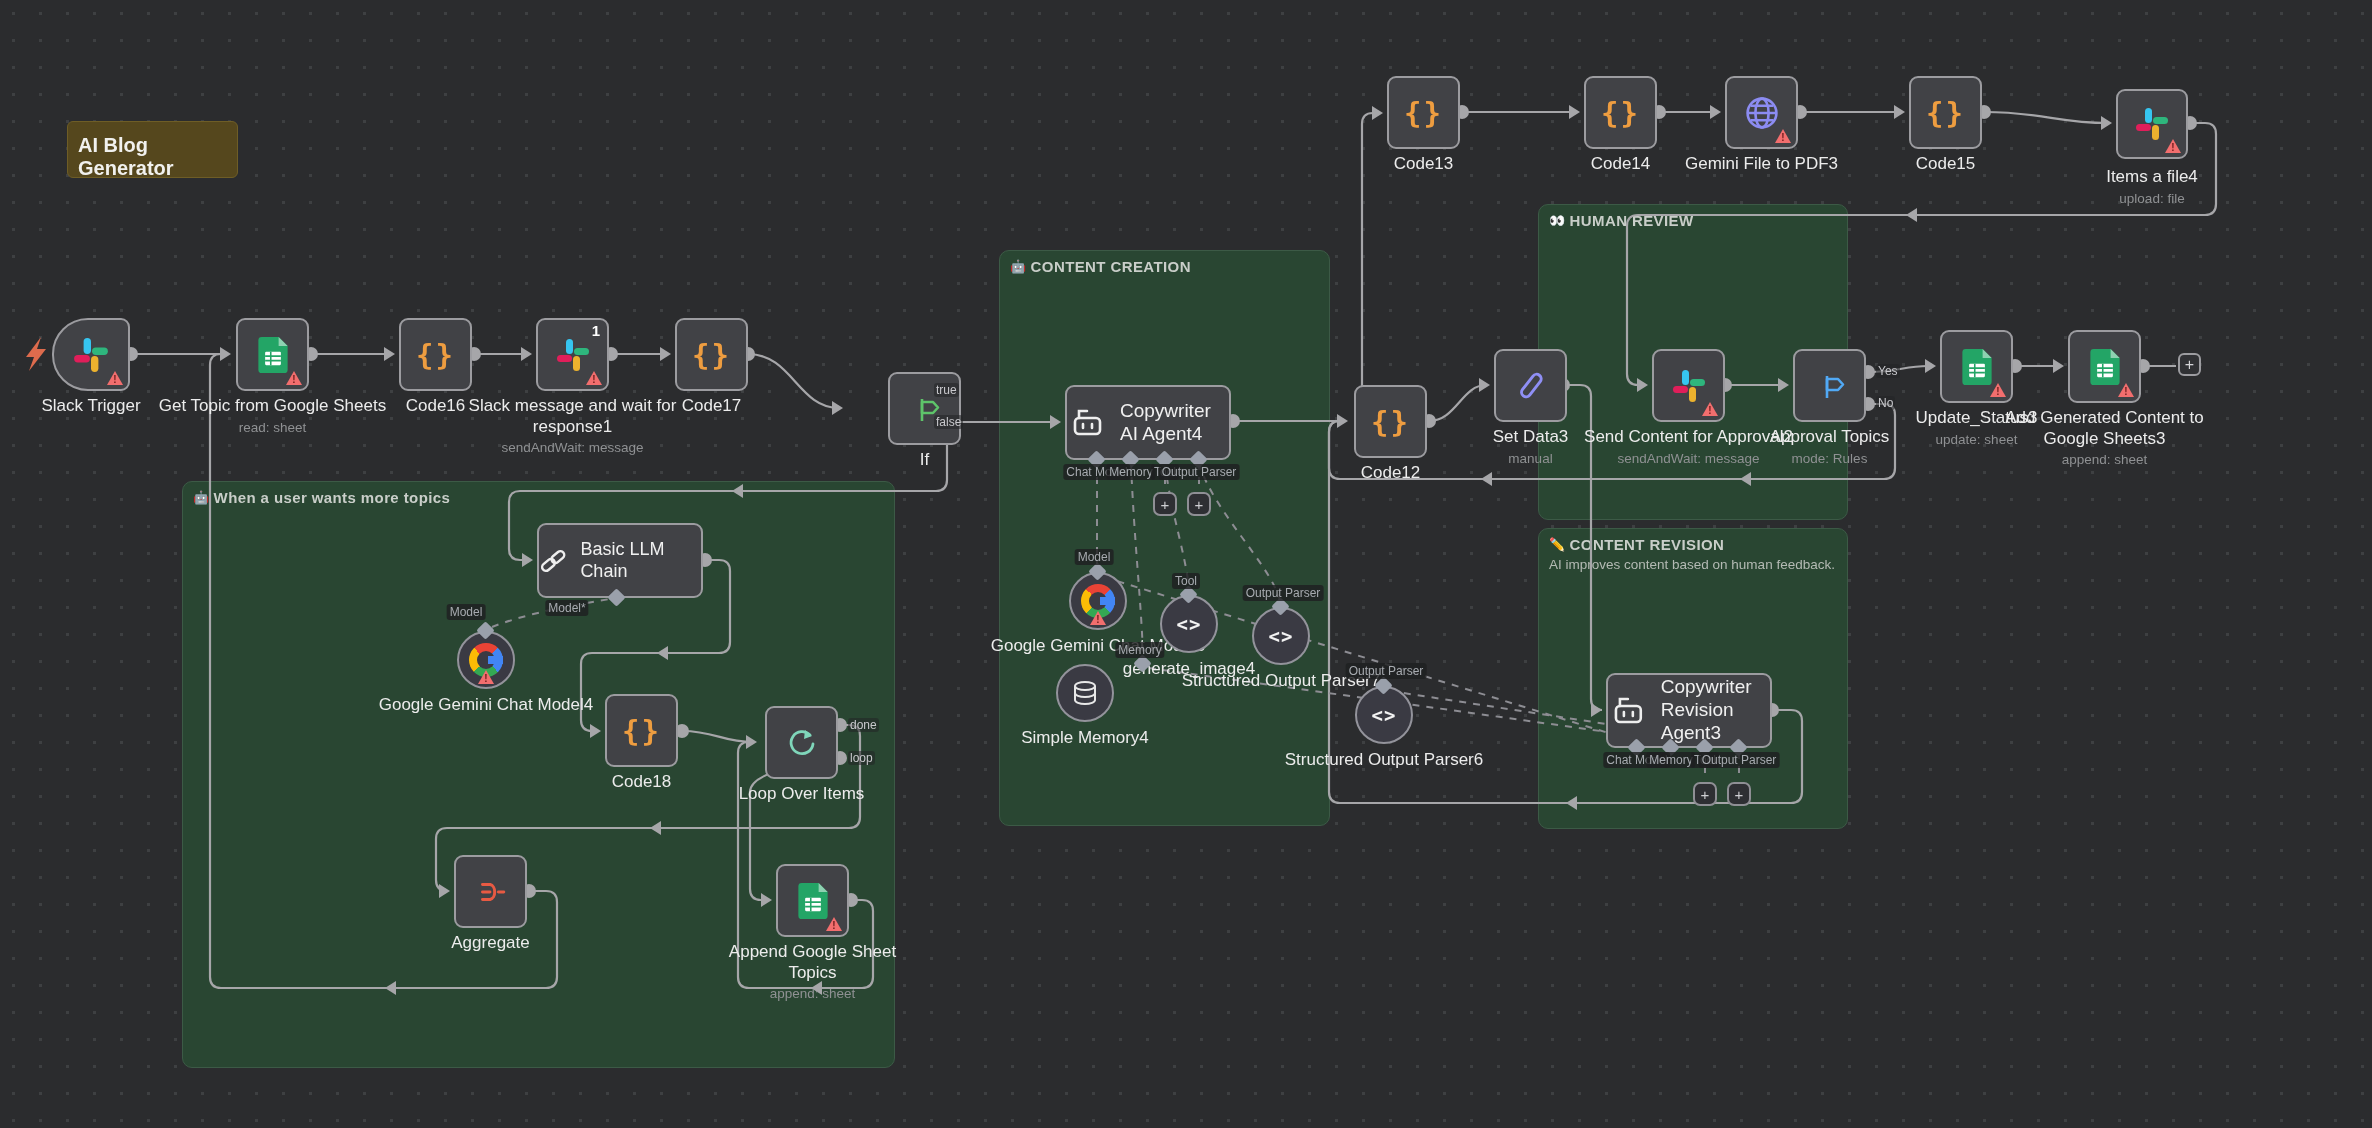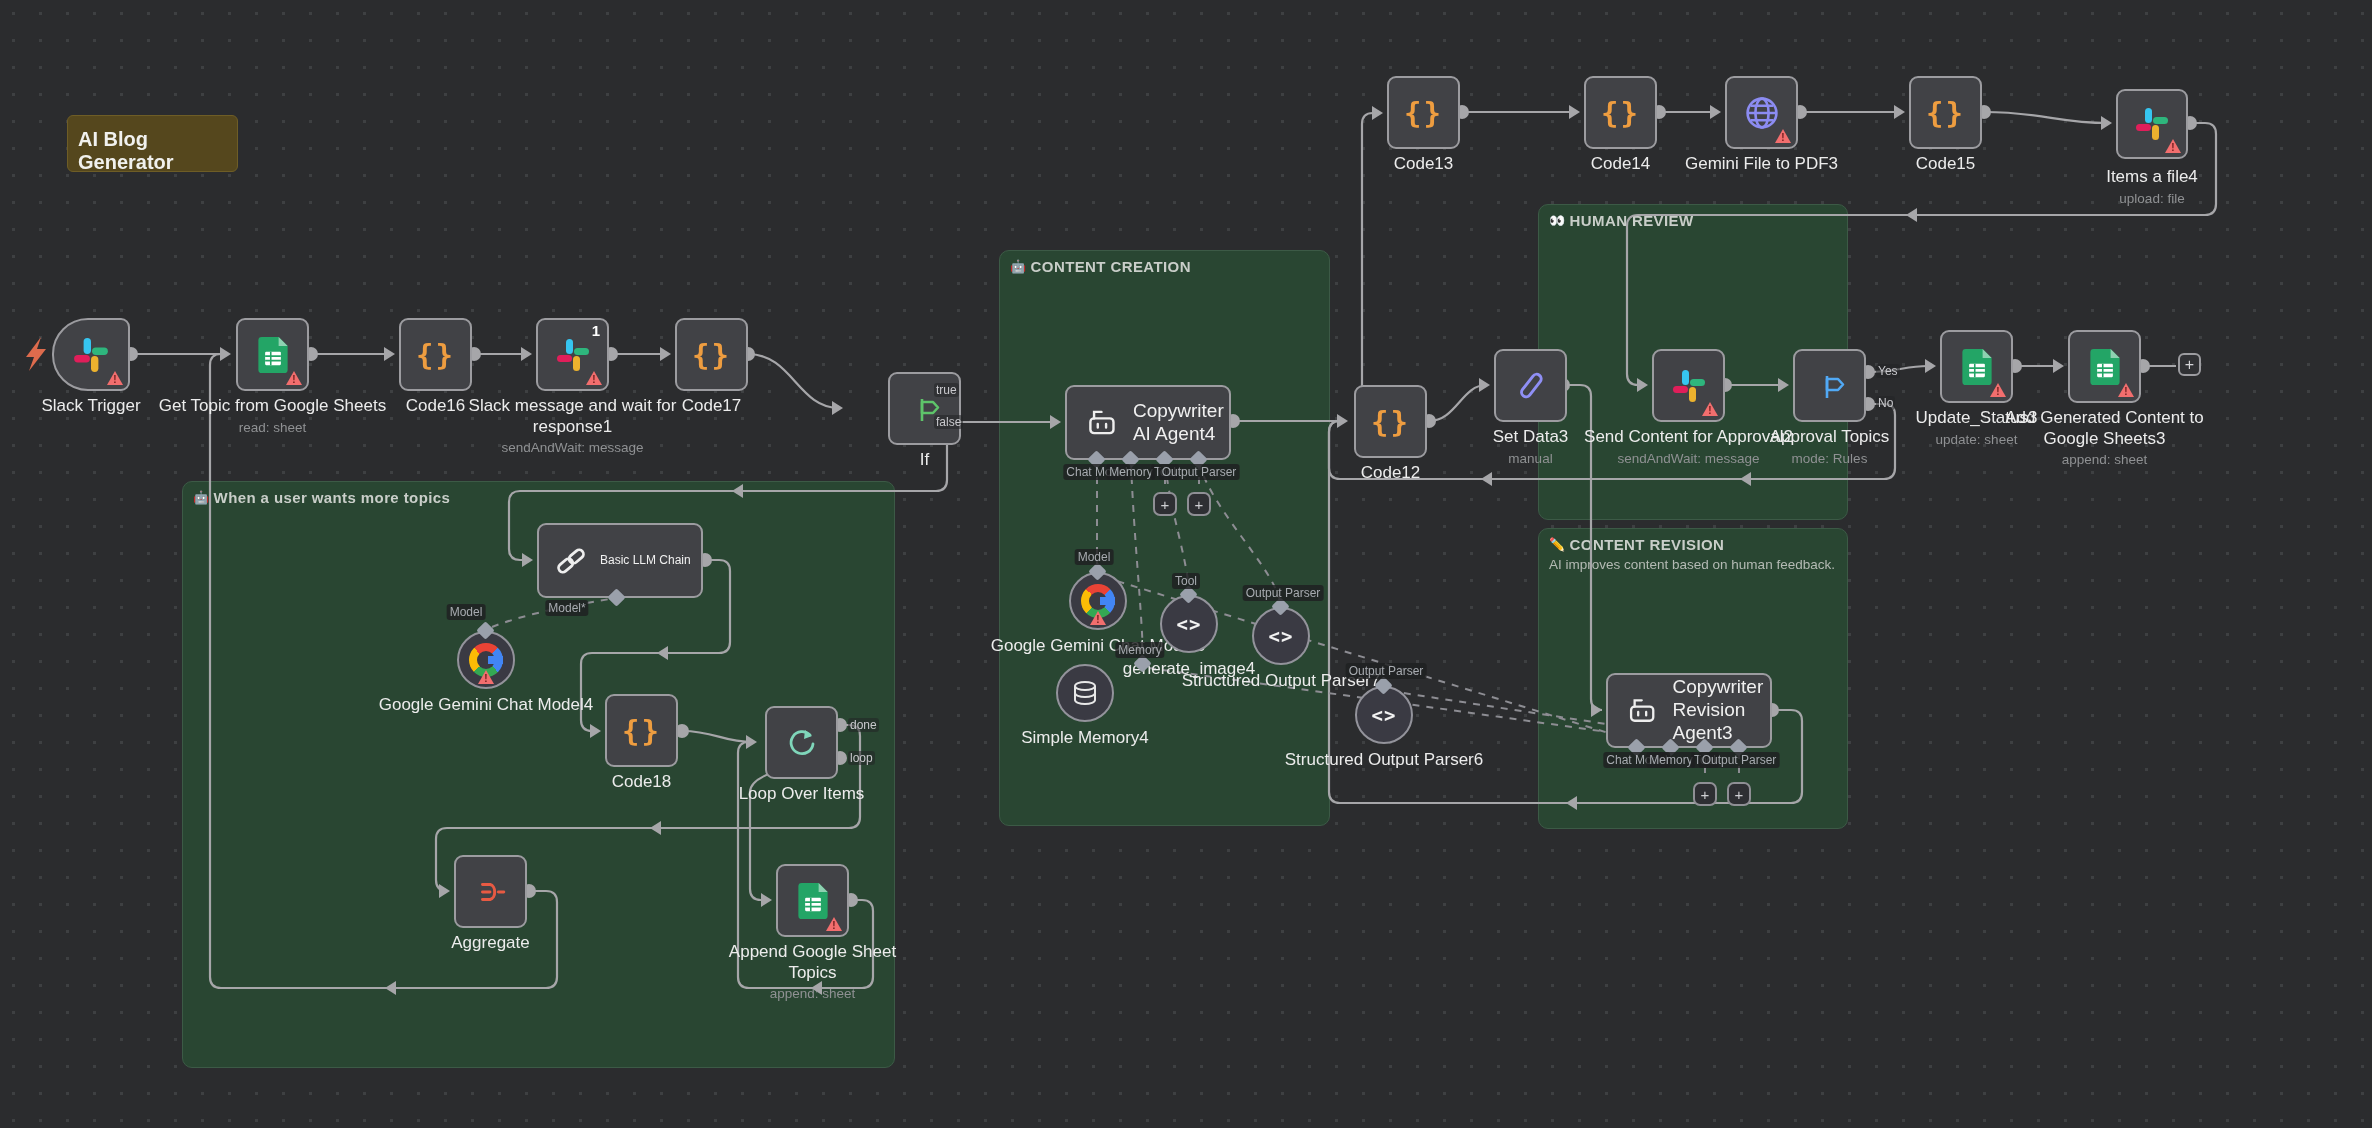--- a/index.html
+++ b/index.html
@@ -6,28 +6,28 @@
   body{width:2372px;height:1128px;position:relative;overflow:hidden;
        font-family:"Liberation Sans","DejaVu Sans",sans-serif;
        background:#2b2c2e;
        background-image:radial-gradient(circle,#3e4042 1.7px,transparent 1.8px);
        background-size:27px 27px;}
   .group{position:absolute;background:#294632;border:1px solid #3c5a46;border-radius:10px;z-index:0;}
   .group-head{display:flex;align-items:center;gap:4px;padding:7px 10px;color:#c9cec9;
               font-size:15px;font-weight:700;letter-spacing:.4px;}
   .group-desc{padding:0 10px;color:#b4bab4;font-size:13.5px;margin-top:-3px;}
   .emoji{font-size:13px;}
-  .sticky-title{position:absolute;left:67px;top:115px;width:171px;height:57px;z-index:2;
+  .sticky-title{position:absolute;left:67px;top:121px;width:171px;height:57px;z-index:2;
       background:#55471d;border:1px solid #6e5d26;border-radius:6px;box-sizing:border-box;
       color:#f1f1ee;font-size:20px;font-weight:700;padding:12px 10px;}
   svg.wires{position:absolute;left:0;top:0;z-index:1;}
   .node{position:absolute;width:73px;height:73px;background:#414246;border:2px solid #9c9ca0;
         border-radius:9px;box-sizing:border-box;display:flex;align-items:center;justify-content:center;z-index:2;}
   .node.trigger{width:78px;border-radius:36px 9px 9px 36px;}
-  .node.wide{width:166px;height:75px;justify-content:flex-start;padding-left:16px;gap:13px;}
+  .node.wide{width:166px;height:75px;justify-content:flex-start;gap:13px;}
   .ntext{position:absolute;top:76px;left:50%;transform:translateX(-50%);width:240px;text-align:center;z-index:3;}
   .nlabel{color:#ececec;font-size:17px;font-weight:500;line-height:1.22;}
   .nsub{color:#8f9193;font-size:13.5px;margin-top:3px;}
   .inlabel{color:#f0f0f0;font-size:19px;font-weight:500;line-height:1.2;text-align:left;}
   .codeicon{color:#ee9d40;font-family:"DejaVu Sans Mono",monospace;font-size:29px;font-weight:700;letter-spacing:2px;}
   .angleicon{color:#f2f2f2;font-family:"DejaVu Sans Mono",monospace;font-size:19px;font-weight:700;letter-spacing:1px;}
   .circ{position:absolute;width:58px;height:58px;background:#3a3a43;border:2px solid #93939b;
         border-radius:50%;box-sizing:border-box;display:flex;align-items:center;justify-content:center;z-index:2;}
   .circ .ntext{top:62px;}
   .dia{position:absolute;width:13px;height:13px;background:#9aa0ab;border-radius:2px;transform:rotate(45deg);z-index:3;}
@@ -479,21 +479,21 @@
     <span>+</span>
   </div>
 
 <div class="node wide" style="left:537px;top:523px">
   <svg width="32" height="32" viewBox="0 0 30 30" fill="none" stroke="#eeeeee" stroke-width="2.6">
       <g transform="rotate(-40 15 15)">
         <rect x="1" y="11" width="15" height="8" rx="4"></rect>
         <rect x="14" y="11" width="15" height="8" rx="4"></rect>
       </g>
     </svg>
-  <div class="inlabel" style="font-size:12px">Basic LLM Chain</div>
+  <div class="inlabel" style="font-size:18px">Basic LLM Chain</div>
 </div>
 <div class="dia" style="left:610px;top:591px"></div>
 <span class="chip c" style="left:567px;top:600px">Model*</span>
 
 <div class="circ" style="left:457px;top:631px">
   <div class="gicon">
       <span class="gbar"></span>
     </div>
   <span class="warn">!</span>
   <div class="ntext" style="width:220px">

